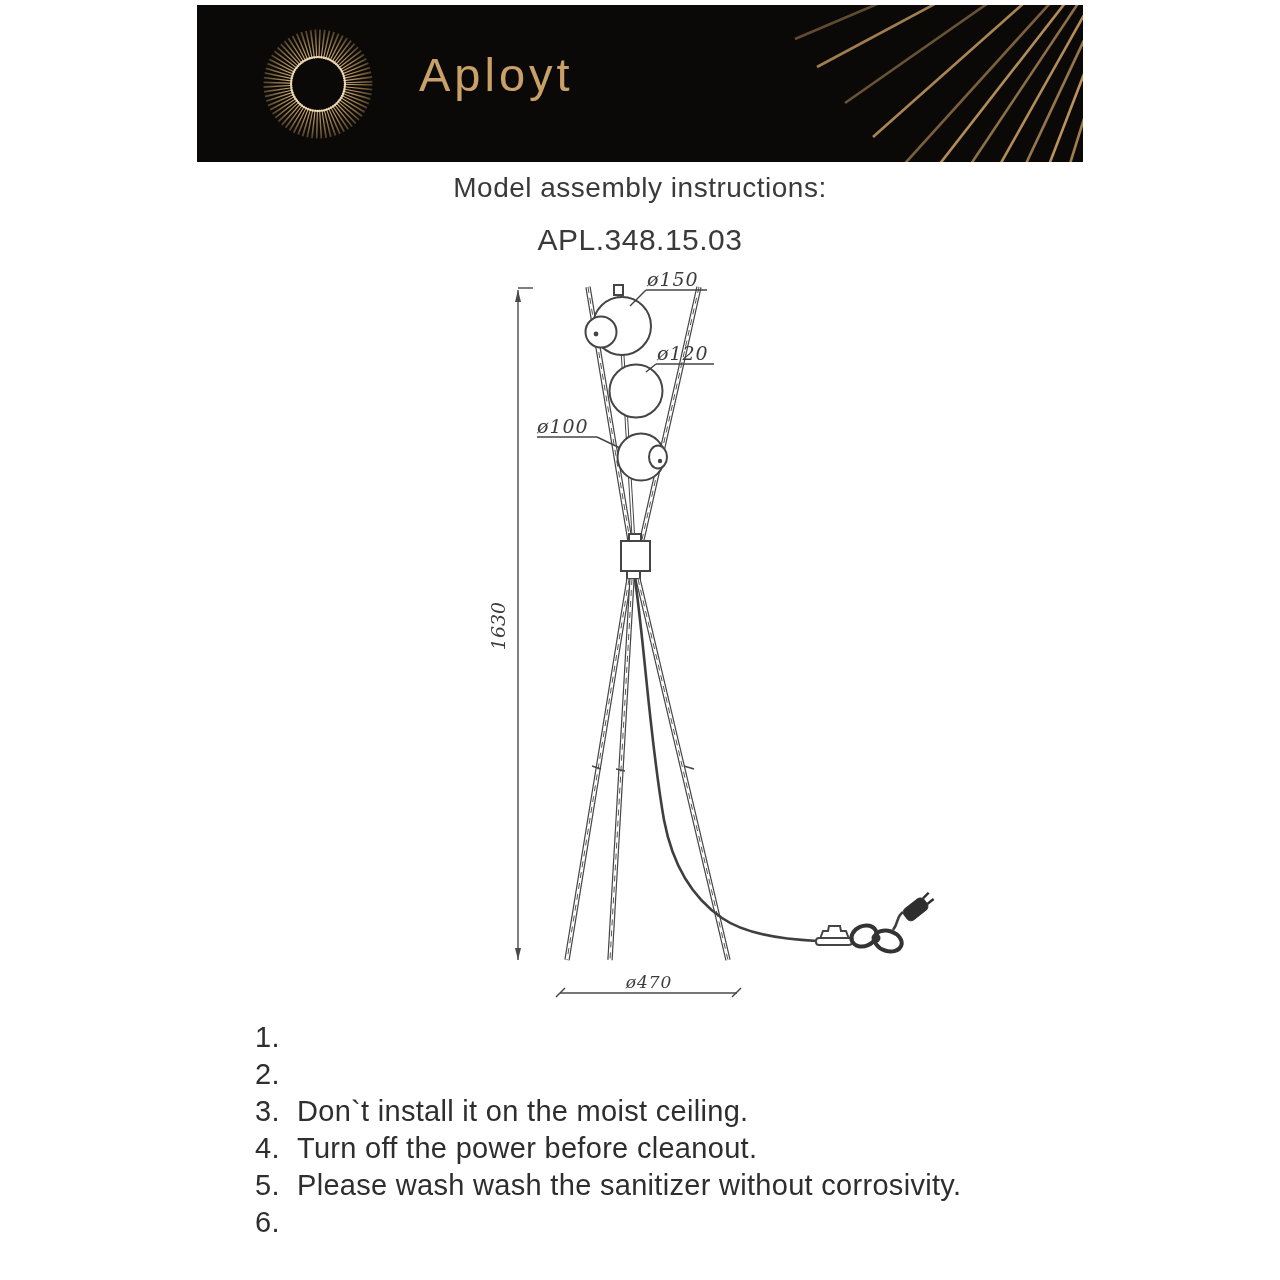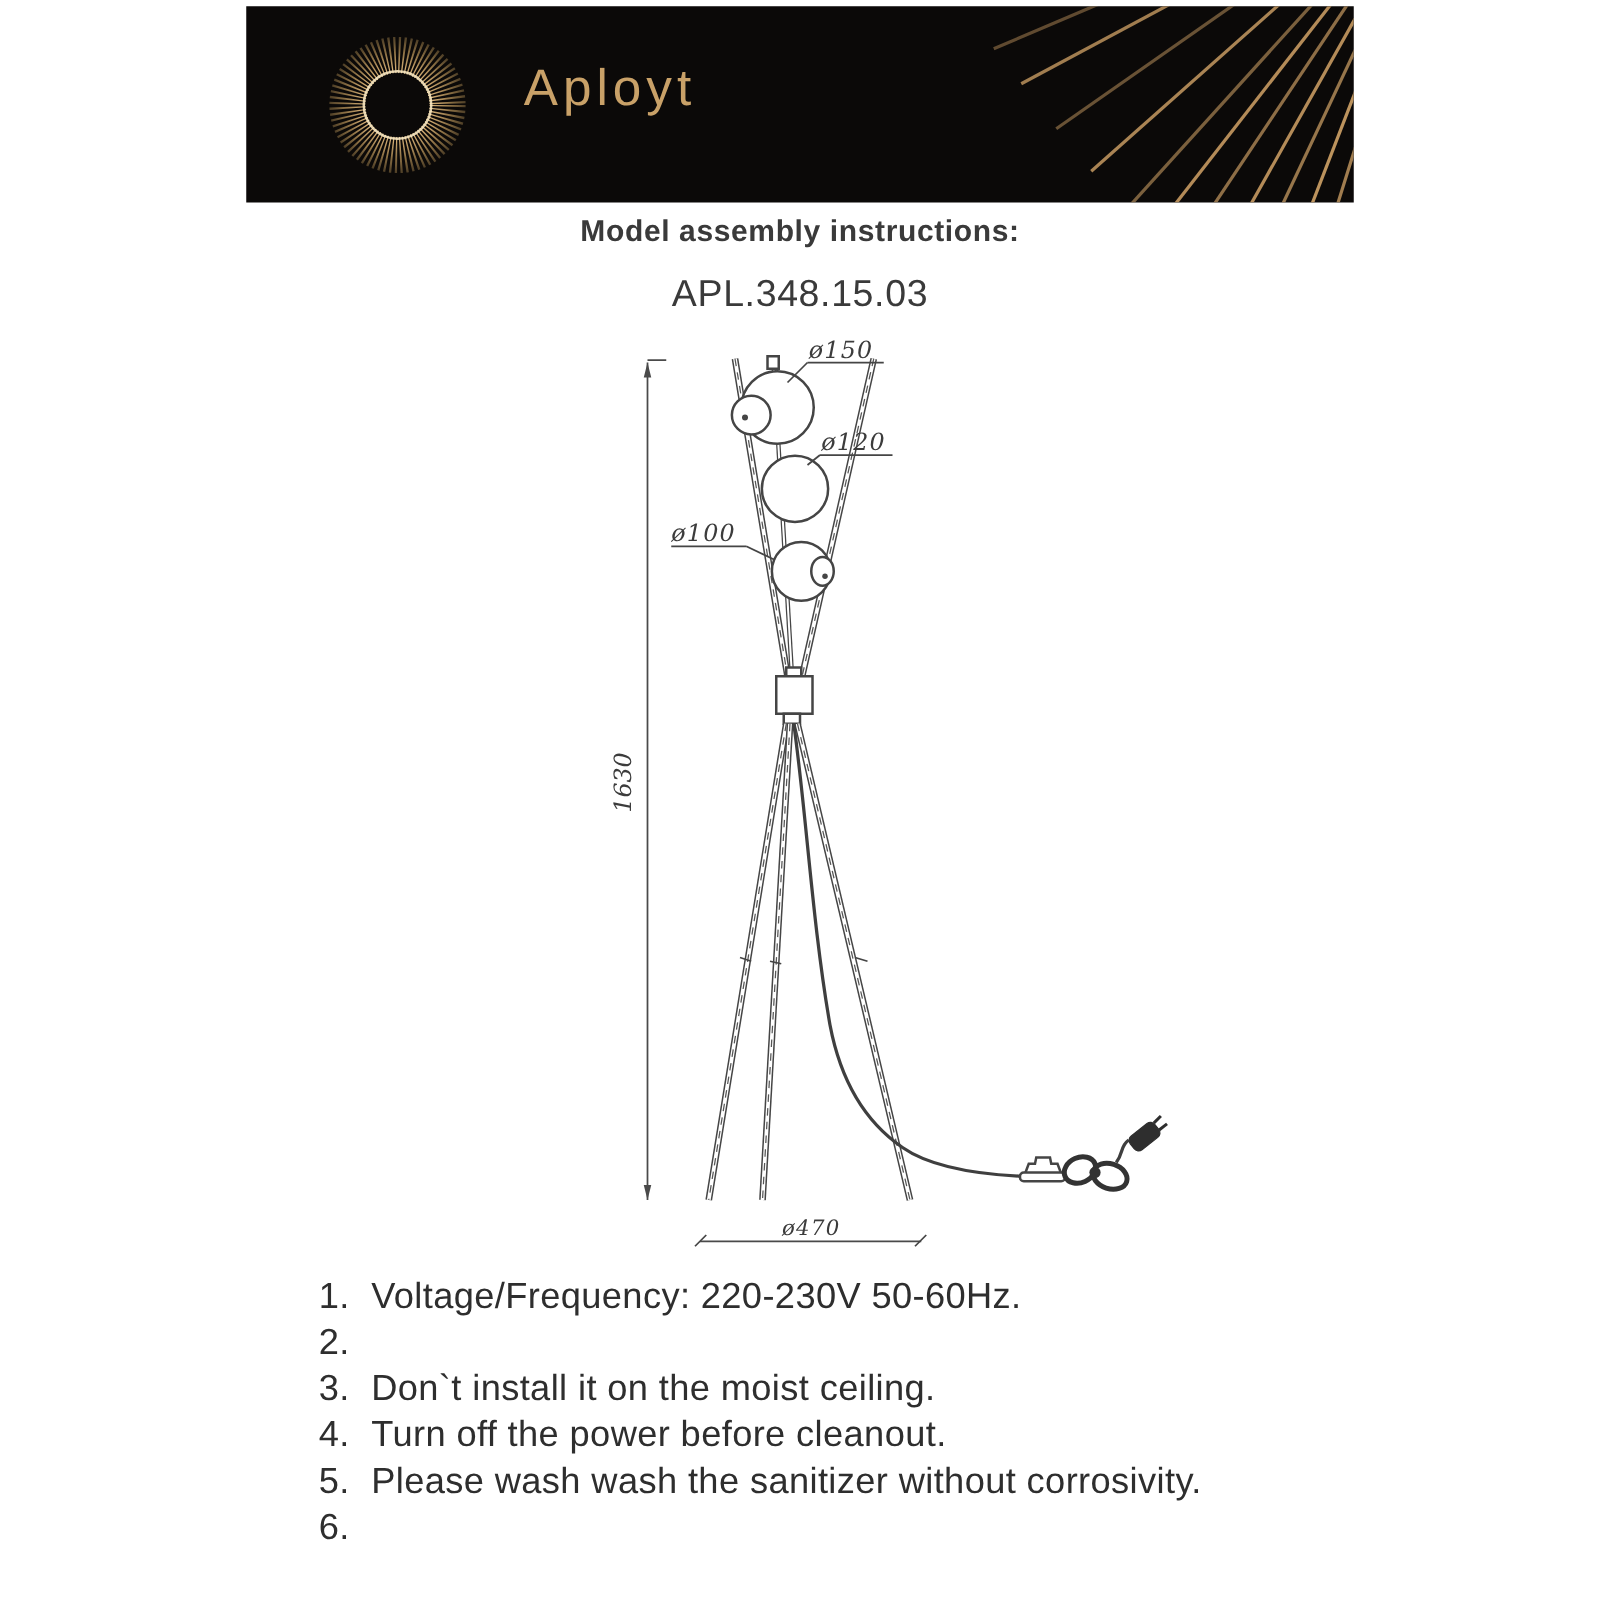--- a/index.html
+++ b/index.html
@@ -4,26 +4,26 @@
 <style>
   * { margin:0; padding:0; box-sizing:border-box; }
   body { background:#ffffff; font-family:"Liberation Sans", sans-serif; }
   .page { position:relative; width:1280px; height:1280px; background:#ffffff; overflow:hidden; }
 
   
   .banner { position:absolute; left:197px; top:5px; width:886px; height:157px;
             background:#0b0908; overflow:hidden; }
   .banner svg { position:absolute; left:0; top:0; }
   .brand-name { position:absolute; left:222px; top:42px; color:#c9a168;
-                font-size:41px; font-weight:300; letter-spacing:4px;
+                font-size:47px; font-weight:300; letter-spacing:4px;
                 font-family:"Liberation Sans", sans-serif; }
 
   
   .title-block { position:absolute; left:0; top:172px; width:1280px; text-align:center; color:#3a3a3a; }
-  .title-line1 { font-size:24px; letter-spacing:0.5px;font-weight:bold; }
+  .title-line1 { font-size:28px; letter-spacing:0.5px; }
   .title-line2 { font-size:30px; letter-spacing:0.5px; margin-top:19px; }
 
   
   .diagram { position:absolute; left:440px; top:250px; }
   .leg-outer { stroke:#454545; stroke-width:5.4; fill:none; }
   .leg-inner { stroke:#ffffff; stroke-width:3; fill:none; }
   .leg-dash  { stroke:#565656; stroke-width:1; fill:none; stroke-dasharray:6 5; }
   .rod-outer { stroke:#454545; stroke-width:3.6; fill:none; }
   .rod-inner { stroke:#ffffff; stroke-width:1.6; fill:none; }
   .outline   { stroke:#454545; stroke-width:2; fill:#ffffff; }
@@ -178,21 +178,20 @@
       <line class="dimline" x1="560" y1="993" x2="737" y2="993"></line>
       <line class="thin" x1="556" y1="997" x2="565" y2="988"></line>
       <line class="thin" x1="732" y1="997" x2="741" y2="988"></line>
       <text class="dimtxt" x="649" y="988" font-size="17" letter-spacing="1" text-anchor="middle">ø470</text>
     </g>
   </svg>
 
   <div class="instructions">
     <div class="instr-row">
       <span class="instr-num">1.</span>
-      <span class="instr-text">Voltage/Frequency: 220-230V 50-60Hz.</span>
     </div>
     <div class="instr-row">
       <span class="instr-num">2.</span>
     </div>
     <div class="instr-row">
       <span class="instr-num">3.</span>
       <span class="instr-text">Don`t install it on the moist ceiling.</span>
     </div>
     <div class="instr-row">
       <span class="instr-num">4.</span>

